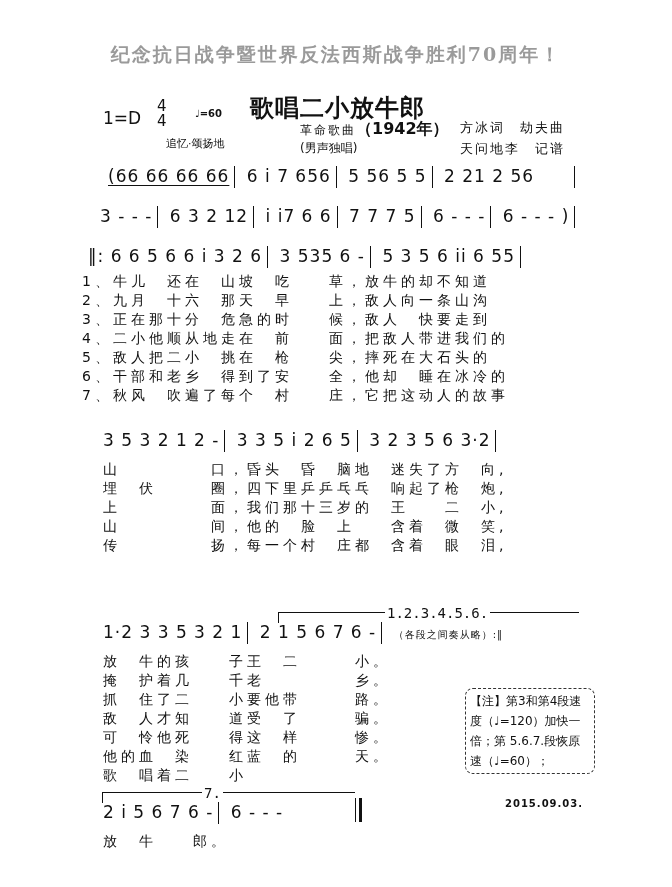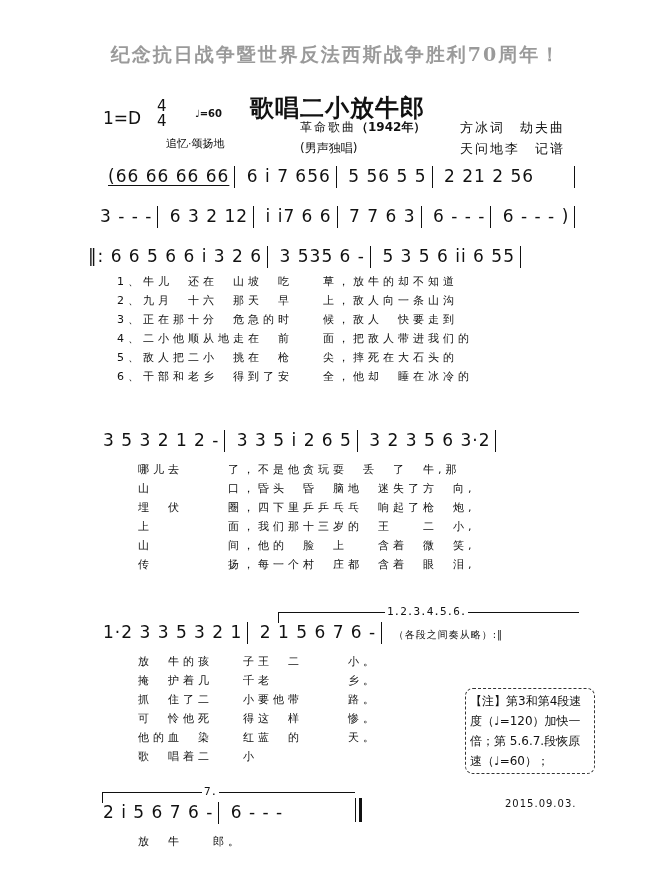--- a/index.html
+++ b/index.html
@@ -9,33 +9,33 @@
   .banner { top: 42px; left: 0; width: 672px; text-align: center;
             font-family: "DejaVu Serif", serif; font-size: 19px; font-weight: bold;
             color: #9a9a9a; letter-spacing: 2px; }
   .title { top: 92px; left: 250px; font-size: 24px; font-weight: bold; letter-spacing: 1px; }
   .key { top: 108px; left: 103px; font-size: 17px; }
   .timesig { top: 99px; left: 157px; font-size: 15px; text-align: center; line-height: 15px; }
   .timesig span { display: block; }
   .tempo { top: 108px; left: 183px; font-size: 10px; font-weight: bold; margin-left: 12px; }
   .mood { top: 136px; left: 138px; font-size: 11px; margin-left: 28px; }
   .sub1 { top: 119px; left: 300px; font-size: 12px; letter-spacing: 2px; }
-  .sub1 b { font-size: 12px; letter-spacing: 0; }
+  .sub1 b { font-size: 16px; letter-spacing: 0; }
   .sub2 { top: 140px; left: 300px; font-size: 12px; }
   .credit1 { top: 119px; left: 460px; font-size: 13px; letter-spacing: 2px; }
   .credit2 { top: 140px; left: 460px; font-size: 13px; letter-spacing: 2px; }
   .notes { font-size: 17px; letter-spacing: 1px; }
   .notes u { text-decoration: underline; text-underline-offset: 3px; }
   .bar { display: inline-block; width: 1px; height: 22px; background: #111; vertical-align: middle; margin: 0 5px; }
-  .lyric { font-size: 11px; letter-spacing: 4px; line-height: 19px; margin-left: 35px; }
+  .lyric { font-size: 14px; letter-spacing: 4px; line-height: 19px; }
   .note-box { left: 465px; top: 688px; width: 130px; height: 86px; border: 1.5px dashed #333;
               border-radius: 8px; font-size: 12px; line-height: 20px; padding: 2px 4px; box-sizing: border-box; white-space: normal; }
   .volta { border-top: 1px solid #111; border-left: 1px solid #111; height: 10px; }
-  .volta-label { font-size: 11px; font-family: "DejaVu Sans Mono", monospace; background: #fff; padding: 0 2px; }
-  .date { top: 798px; left: 505px; font-size: 10px; font-weight: normal; letter-spacing: 1px; }
+  .volta-label { font-size: 14px; font-family: "DejaVu Sans Mono", monospace; background: #fff; padding: 0 2px; }
+  .date { top: 798px; left: 505px; font-size: 10px; font-weight: bold; letter-spacing: 1px; }
   .dbl { border-right: 3px solid #111; border-left: 1px solid #111; width: 3px; height: 24px; }
 </style>
 </head>
 <body>
 
 <div class="abs banner">纪念抗日战争暨世界反法西斯战争胜利70周年！</div>
 
 <div class="abs title">歌唱二小放牛郎</div>
 <div class="abs key">1=D</div>
 <div class="abs timesig">
@@ -54,65 +54,66 @@
 <div class="abs notes" style="top:166px; left:108px;">
   <u>(66 66 66 66</u><span class="bar"></span>
   <span>6 i 7 656</span><span class="bar"></span>
   <span>5 56 5 5</span><span class="bar"></span>
   <span>2 21 2 56</span><span class="bar" style="margin-left:40px"></span>
 </div>
 <div class="abs notes" style="top:206px; left:100px;">
   <span>3 - - -</span><span class="bar"></span>
   <span>6 3 2 12</span><span class="bar"></span>
   <span>i i7 6 6</span><span class="bar"></span>
-  <span>7 7 6 3</span><span class="bar"></span>
+  <span>7 7 7 5</span><span class="bar"></span>
   <span>6 - - -</span><span class="bar"></span>
   <span>6 - - - )</span><span class="bar"></span>
 </div>
 
 <div class="abs notes" style="top:246px; left:88px;">
   <span>‖: 6 6 5 6 6 i 3 2 6</span><span class="bar"></span>
   <span>3 535 6 -</span><span class="bar"></span>
   <span>5 3 5 6 ii 6 55</span><span class="bar"></span>
 </div>
 <div class="abs lyric" style="top:272px; left:82px;">
   <div>1、牛儿　还在　山坡　吃　　草，放牛的却不知道</div>
   <div>2、九月　十六　那天　早　　上，敌人向一条山沟</div>
   <div>3、正在那十分　危急的时　　候，敌人　快要走到</div>
   <div>4、二小他顺从地走在　前　　面，把敌人带进我们的</div>
   <div>5、敌人把二小　挑在　枪　　尖，摔死在大石头的</div>
   <div>6、干部和老乡　得到了安　　全，他却　睡在冰冷的</div>
+  <div>7、秋风　吹遍了每个　村　　庄，它把这动人的故事</div>
 </div>
 
 <div class="abs notes" style="top:430px; left:103px;">
   <span>3 5 3 2 1 2 -</span><span class="bar"></span>
   <span>3 3 5 i 2 6 5</span><span class="bar"></span>
   <span>3 2 3 5 6 3·2</span><span class="bar"></span>
 </div>
 <div class="abs lyric" style="top:460px; left:103px;">
-  <div>哪儿去　　　了，不是他贪玩耍　丢　了　牛,那</div>
   <div>山　　　　　口，昏头　昏　脑地　迷失了方　向,</div>
   <div>埋　伏　　　圈，四下里乒乒乓乓　响起了枪　炮,</div>
   <div>上　　　　　面，我们那十三岁的　王　　二　小,</div>
   <div>山　　　　　间，他的　脸　上　　含着　微　笑,</div>
   <div>传　　　　　扬，每一个村　庄都　含着　眼　泪,</div>
 </div>
 
 <div class="abs volta" style="top:612px; left:278px; width:300px;"></div>
 <div class="abs volta-label" style="top:605px; left:385px;">1.2.3.4.5.6.</div>
 
 <div class="abs notes" style="top:622px; left:103px;">
   <span>1·2 3 3 5 3 2 1</span><span class="bar"></span>
   <span>2 1 5 6 7 6 -</span><span class="bar"></span>
   <span style="font-size:10px">（各段之间奏从略）:‖</span>
 </div>
 <div class="abs lyric" style="top:652px; left:103px;">
   <div>放　牛的孩　　子王　二　　　小。</div>
   <div>掩　护着几　　千老　　　　　乡。</div>
   <div>抓　住了二　　小要他带　　　路。</div>
+  <div>敌　人才知　　道受　了　　　骗。</div>
   <div>可　怜他死　　得这　样　　　惨。</div>
   <div>他的血　染　　红蓝　的　　　天。</div>
   <div>歌　唱着二　　小</div>
 </div>
 
 <div class="abs note-box">【注】第3和第4段速度（♩=120）加快一倍；第 5.6.7.段恢原速（♩=60）；</div>
 
 <div class="abs volta" style="top:792px; left:102px; width:252px;"></div>
 <div class="abs volta-label" style="top:785px; left:202px;">7.</div>
 <div class="abs notes" style="top:802px; left:103px;">

